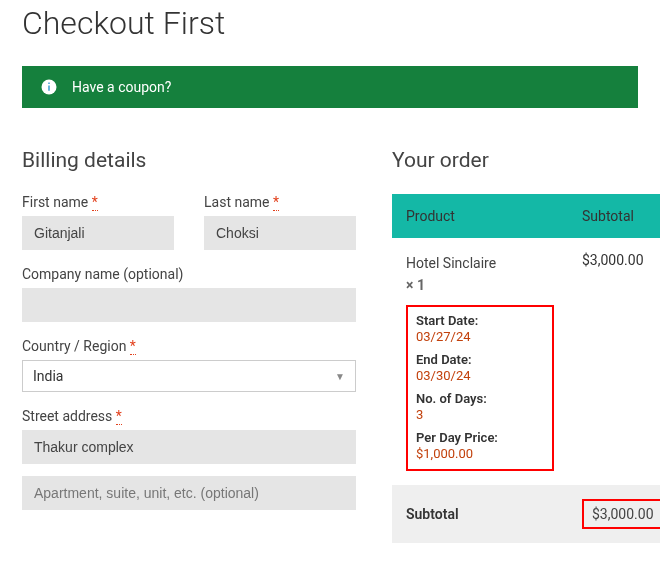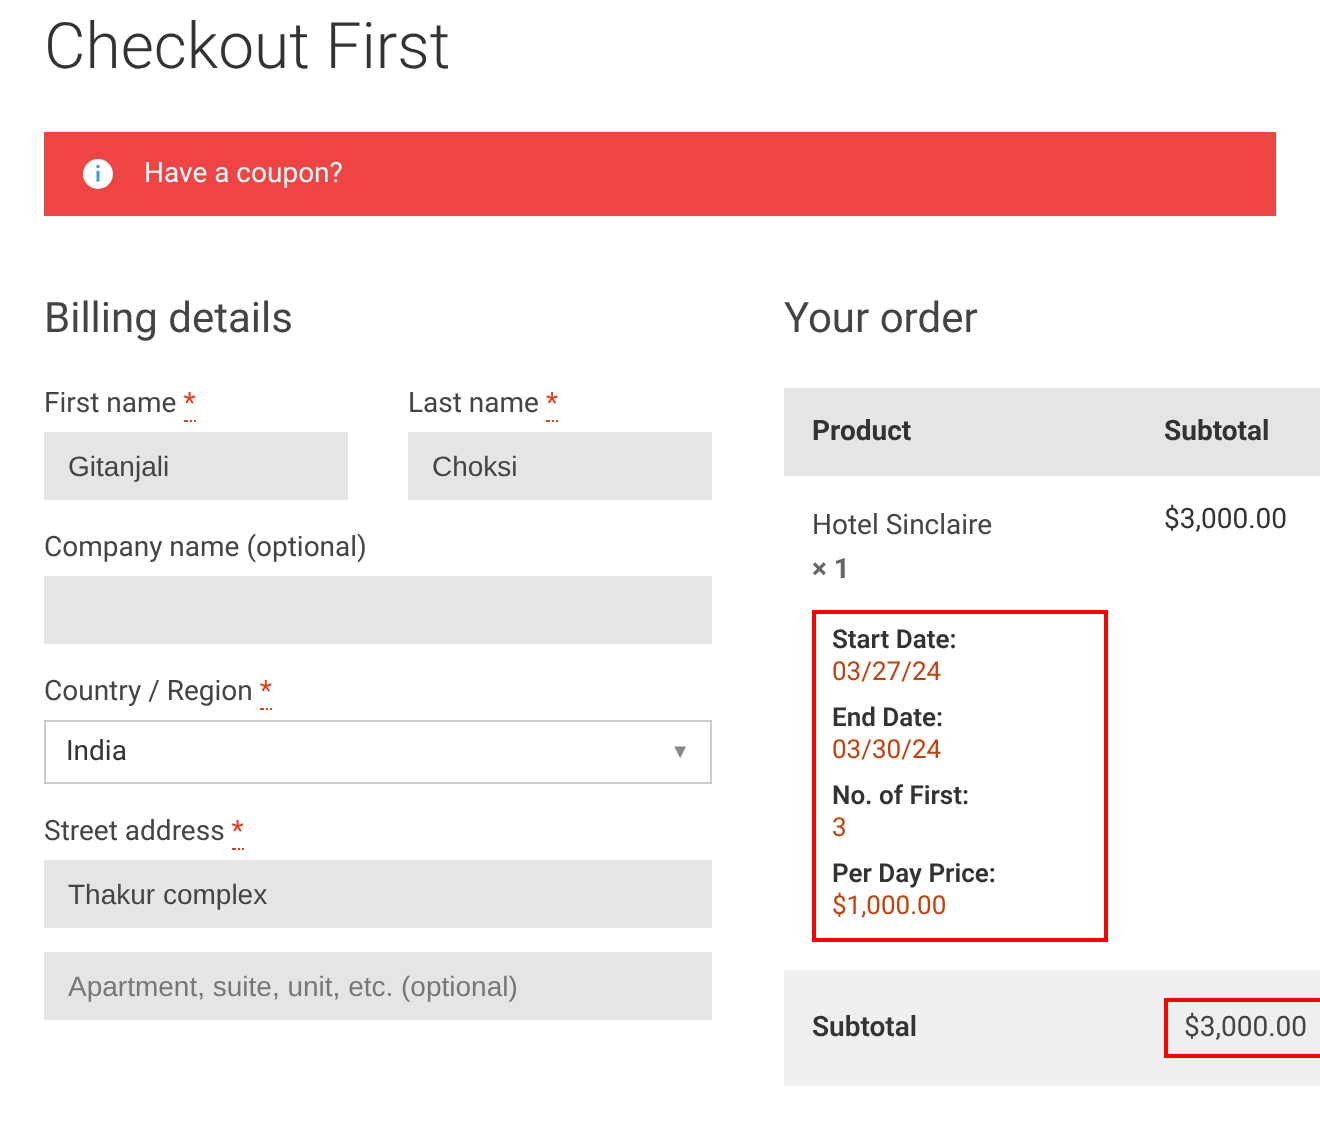--- a/index.html
+++ b/index.html
@@ -1,35 +1,35 @@
 <!DOCTYPE html>
 <html><head>
   <meta charset="utf-8">
   <style>
     * { box-sizing: border-box; margin: 0; padding: 0; }
     body { font-family: -apple-system, BlinkMacSystemFont, "Segoe UI", Roboto, Helvetica, Arial, sans-serif; color: #333; background: #fff; width: 660px; height: 565px; overflow: hidden; }
     .container { padding: 0 22px; }
     h1 { font-size: 32px; font-weight: 300; color: #333; margin-top: 4px; margin-bottom: 24px; }
-    .coupon-bar { background: #ef4444; color: #fff; padding: 12px 18px; display: flex; align-items: center; font-size: 14px; margin-bottom: 40px; }
+    .coupon-bar { background: #15803d; color: #fff; padding: 12px 18px; display: flex; align-items: center; font-size: 14px; margin-bottom: 40px; }
     .coupon-bar svg { width: 18px; height: 18px; fill: #fff; margin-right: 14px; flex-shrink: 0; }
     .coupon-bar a { color: #fff; text-decoration: underline; cursor: pointer; }
     .columns { display: flex; gap: 36px; }
     .left { flex: 0 0 334px; }
     .right { flex: 1; min-width: 0; }
     h3 { font-size: 21px; font-weight: 400; color: #444; margin-bottom: 22px; }
     .row2 { display: flex; gap: 30px; }
     .field { margin-bottom: 16px; flex: 1; }
     label { display: block; font-size: 14px; color: #444; margin-bottom: 6px; }
     .required { color: #e2401c; border-bottom: 1px dotted #e2401c; cursor: help; }
     input[type=text] { width: 100%; background: #e5e5e5; border: none; padding: 9px 12px; font-size: 14px; color: #444; }
     input[type=text]::placeholder { color: #777; }
     .select { width: 100%; background: #fff; border: 1px solid #ccc; padding: 7px 10px; font-size: 14px; color: #333; display: flex; align-items: center; justify-content: space-between; cursor: pointer; }
     .select span.arrow { color: #888; font-size: 10px; }
     table { width: 100%; border-collapse: collapse; font-size: 14px; }
-    table th { background: #e5e5e5; text-align: left; padding: 14px 14px; font-weight: 700; color: #333; }
+    table th { background: #14b8a6; text-align: left; padding: 14px 14px; font-weight: 400; color: #333; }
     table td { padding: 14px 14px; vertical-align: top; color: #444; }
     .prod-name { line-height: 1.6; }
     .qty { font-weight: 700; color: #666; }
     .details-box { border: 2px solid #ff0000; padding: 6px 8px 8px; margin-top: 8px; width: 148px; }
     .details-box .dl { margin-bottom: 8px; }
     .details-box .dl:last-child { margin-bottom: 0; }
     .details-box .dt { font-size: 13px; font-weight: 600; color: #333; }
     .details-box .dd { font-size: 13px; color: #c2410c; margin-top: 1px; }
     .amt { color: #333; }
     tr.subtotal-row th { background: #efefef; font-weight: 600; }
@@ -107,21 +107,21 @@
               <div class="details-box">
                 <div class="dl">
                   <div class="dt">Start Date:</div>
                   <div class="dd">03/27/24</div>
                 </div>
                 <div class="dl">
                   <div class="dt">End Date:</div>
                   <div class="dd">03/30/24</div>
                 </div>
                 <div class="dl">
-                  <div class="dt">No. of First:</div>
+                  <div class="dt">No. of Days:</div>
                   <div class="dd">3</div>
                 </div>
                 <div class="dl">
                   <div class="dt">Per Day Price:</div>
                   <div class="dd">$1,000.00</div>
                 </div>
               </div>
             </td>
             <td class="amt">$3,000.00</td>
           </tr>

